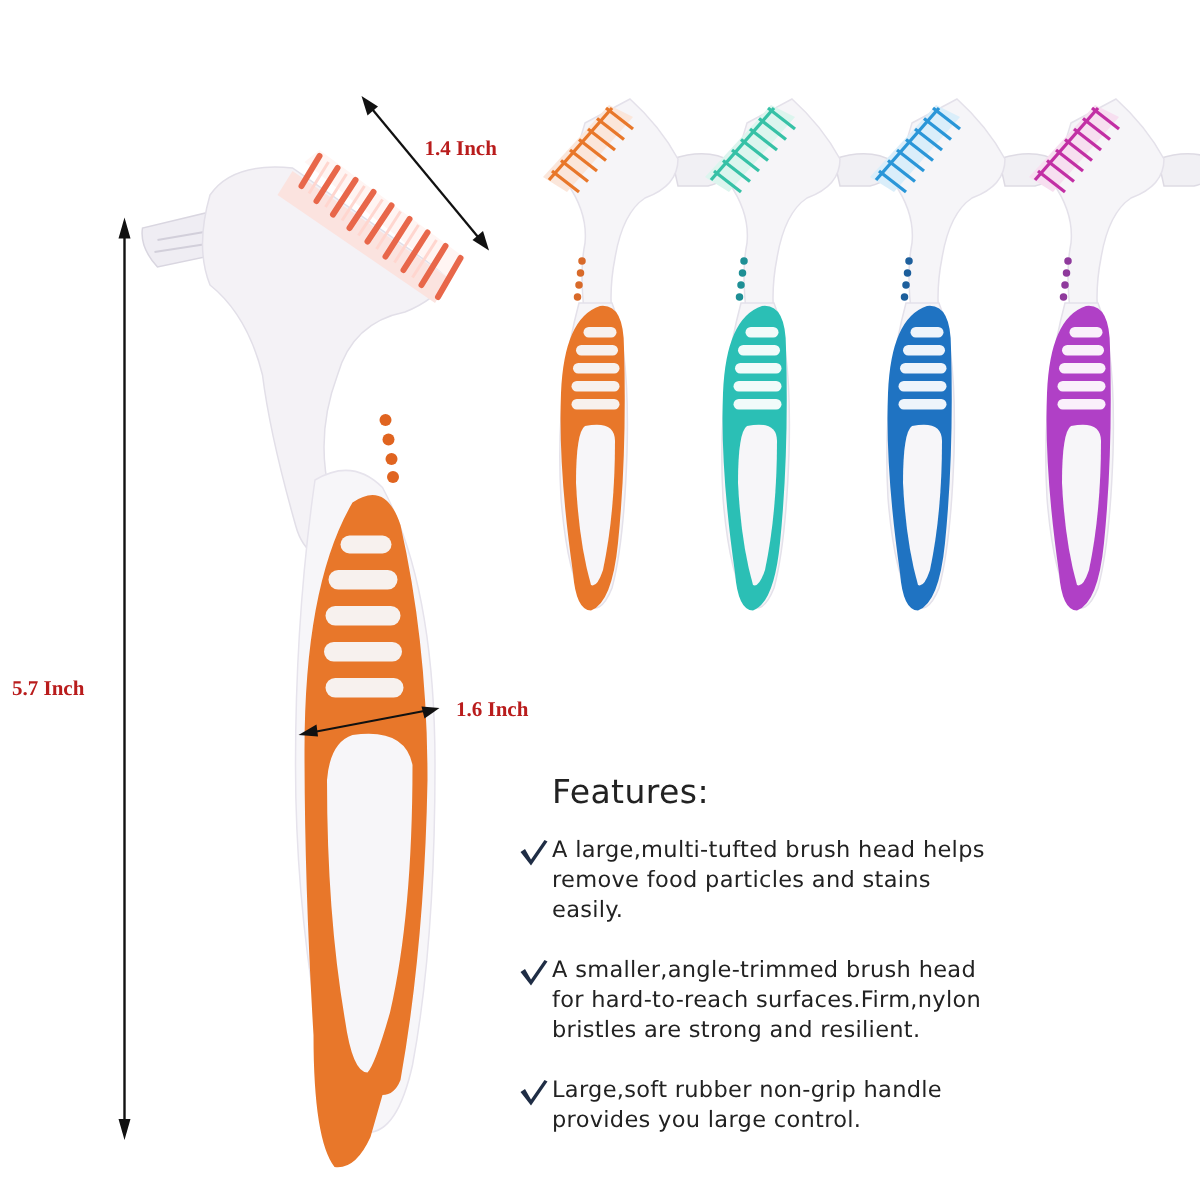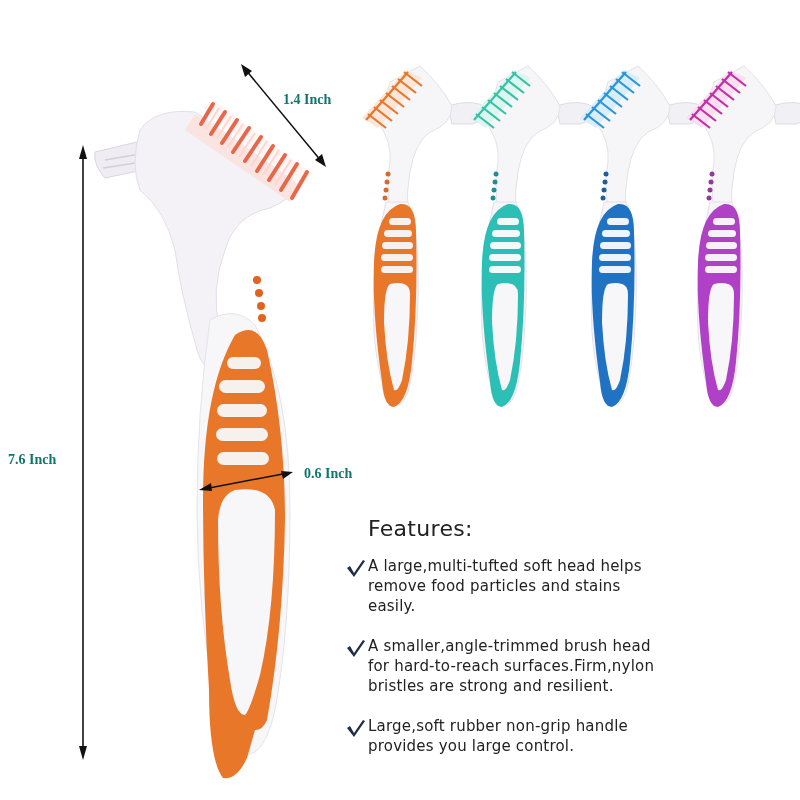--- a/index.html
+++ b/index.html
@@ -1,18 +1,18 @@
 <!DOCTYPE html>
 <html><head>
   <meta charset="utf-8">
   <style>
     html, body { margin: 0; padding: 0; background: #ffffff; }
     body { width: 800px; height: 800px; position: relative; overflow: hidden; font-family: "DejaVu Sans", sans-serif; }
     .abs { position: absolute; }
-    .dim-label { position: absolute; font-family: "Liberation Serif", serif; font-weight: bold; font-size: 14px; color: #0f766e; white-space: nowrap; text-align: center; }
+    .dim-label { position: absolute; font-family: "Liberation Serif", serif; font-weight: bold; font-size: 14px; color: #b91c1c; white-space: nowrap; text-align: center; }
     .features { position: absolute; left: 346px; top: 516px; width: 360px; color: #222; }
     .features-title { position: absolute; left: 22px; top: 0; font-size: 22px; letter-spacing: 0.3px; }
     .feature { position: absolute; left: 0; width: 360px; font-size: 15px; line-height: 20px; letter-spacing: 0.2px; }
     .feature .check { position: absolute; left: 0; top: 2px; width: 20px; height: 20px; }
     .feature .text { position: absolute; left: 22px; top: 0; width: 340px; white-space: pre-line; }
     svg { display: block; }
   </style>
 </head>
 <body>
 
@@ -72,39 +72,39 @@
   </svg>
 </div>
 
 <div class="abs" style="left:76px;top:143px;width:14px;height:620px;">
   <svg width="14" height="620" viewBox="0 0 14 620">
     <line x1="7" y1="10" x2="7" y2="608" stroke="#111" stroke-width="1.6"></line>
     <path d="M7 2 L3 16 L11 16 Z" fill="#111"></path>
     <path d="M7 617 L3 603 L11 603 Z" fill="#111"></path>
   </svg>
 </div>
-<div class="dim-label" style="left:8px;top:452px;">7.6 Inch</div>
+<div class="dim-label" style="left:8px;top:452px;">5.7 Inch</div>
 
 <div class="abs" style="left:238px;top:62px;width:92px;height:108px;">
   <svg width="92" height="108" viewBox="0 0 92 108">
     <line x1="7" y1="7" x2="84" y2="100" stroke="#111" stroke-width="1.5"></line>
     <path d="M3 2 L14 9 L7 15 Z" fill="#111"></path>
     <path d="M88 105 L77 98 L84 92 Z" fill="#111"></path>
   </svg>
 </div>
 <div class="dim-label" style="left:283px;top:92px;">1.4 Inch</div>
 
 <div class="abs" style="left:198px;top:468px;width:96px;height:26px;">
   <svg width="96" height="26" viewBox="0 0 96 26">
     <line x1="6" y1="21" x2="90" y2="5" stroke="#111" stroke-width="1.5"></line>
     <path d="M1 22 L13 15 L14 23 Z" fill="#111"></path>
     <path d="M95 4 L83 3 L85 11 Z" fill="#111"></path>
   </svg>
 </div>
-<div class="dim-label" style="left:304px;top:466px;">0.6 Inch</div>
+<div class="dim-label" style="left:304px;top:466px;">1.6 Inch</div>
 
 <div class="abs" style="left:360px;top:62px;width:440px;height:360px;">
   <svg width="440" height="360" viewBox="0 0 440 360">
     <defs>
       <g id="variant-body">
 
         <path d="M72 40 Q95 30 112 38 Q114 50 100 58 L78 60 Z" fill="#f1f0f4" stroke="#dedbe4"></path>
 
         <path d="M20 8 Q40 -2 66 28 Q80 40 74 58 Q56 70 48 95 Q40 120 44 150 L28 150 Q24 120 26 95 Q26 75 12 56 Z" fill="#f6f5f8" stroke="#e4e1ea"></path>
       </g>
@@ -242,21 +242,21 @@
 
 <div class="features">
   <div class="features-title">Features:</div>
 
   <div class="feature" style="top:40px;">
     <span class="check">
       <svg width="20" height="20" viewBox="0 0 20 20">
           <path d="M1 10 L4 8 L8 15 L17 2 L19 3 L8 19 Z" fill="#1f2d45"></path>
         </svg>
     </span>
-    <div class="text">A large,multi-tufted soft head helps
+    <div class="text">A large,multi-tufted brush head helps
 remove food particles and stains
 easily.</div>
   </div>
 
   <div class="feature" style="top:120px;">
     <span class="check">
       <svg width="20" height="20" viewBox="0 0 20 20">
           <path d="M1 10 L4 8 L8 15 L17 2 L19 3 L8 19 Z" fill="#1f2d45"></path>
         </svg>
     </span>

